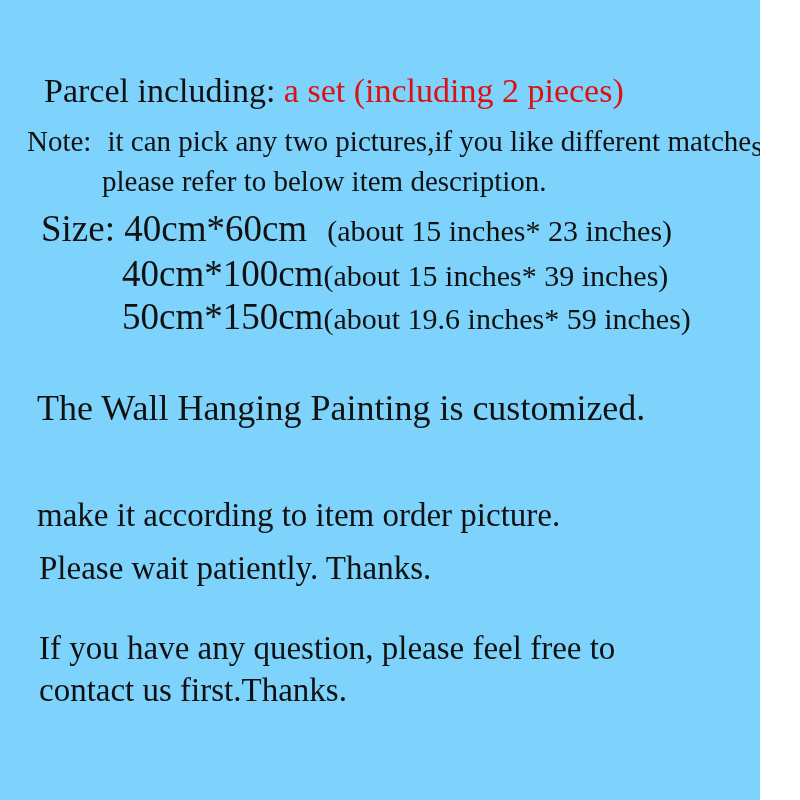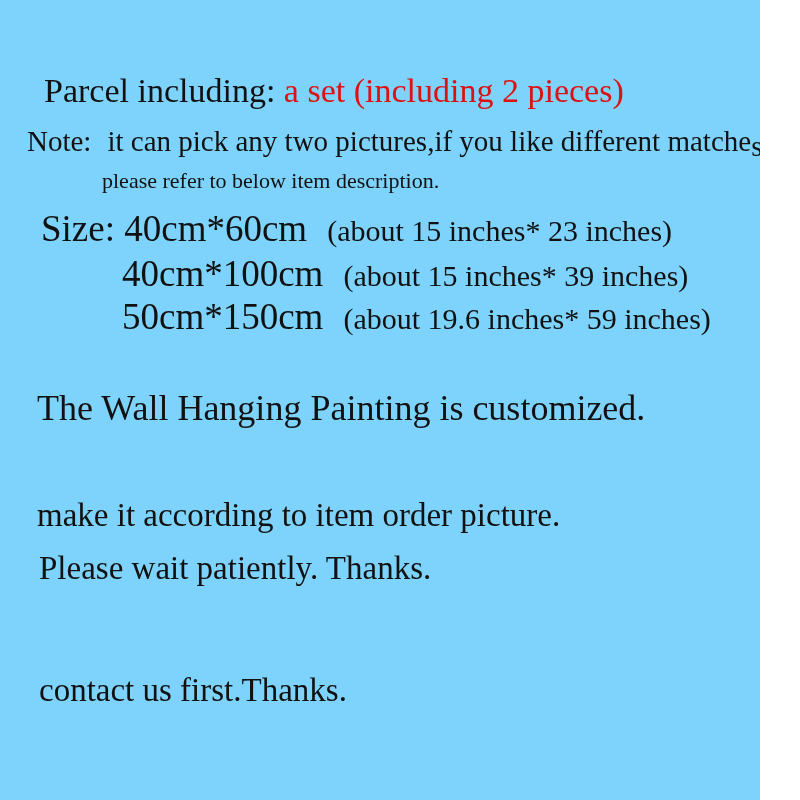--- a/index.html
+++ b/index.html
@@ -29,41 +29,41 @@
 
   
   .l-note1 {
     margin: 8px 0 0 27px;
     font-size: 29px;
     line-height: 40px;
   }
   .l-note1 .note-label { margin-right: 16px; }
   .l-note2 {
     margin: 0 0 0 102px;
-    font-size: 22px;
+    font-size: 29px;
     line-height: 40px;
   }
   .dropped { position: relative; top: 5px; }
 
   
   .l-size1 {
     margin: 6px 0 0 41px;
     font-size: 37px;
     line-height: 44px;
   }
   .l-size2, .l-size3 {
     margin: 0 0 0 122px;
     font-size: 37px;
     line-height: 41px;
   }
   .inches {
     font-size: 30px;
     margin-left: 20px;
   }
-  .l-size2 .inches, .l-size3 .inches { margin-left: 20px; }
+  .l-size2 .inches, .l-size3 .inches { margin-left: 0; }
 
   
   .l-custom {
     margin: 48px 4px 0 37px;
     font-size: 36px;
     line-height: 42px;
   }
   .l-prod {
     margin: 23px 0 0 37px;
     font-size: 33px;
@@ -110,17 +110,17 @@
   <div class="line l-custom">The Wall Hanging Painting is customized.</div>
 
   <div class="l-prod">
     <br>
     <span class="line">make it according to item order picture.</span>
   </div>
 
   <div class="line l-patience">Please wait patiently. Thanks.</div>
 
   <div class="l-contact">
-    <br>
+    <span class="line">If you have any question, please feel free to</span><br>
     <span class="line">contact us first.Thanks.</span>
   </div>
 
 </div>
 
 </body></html>

